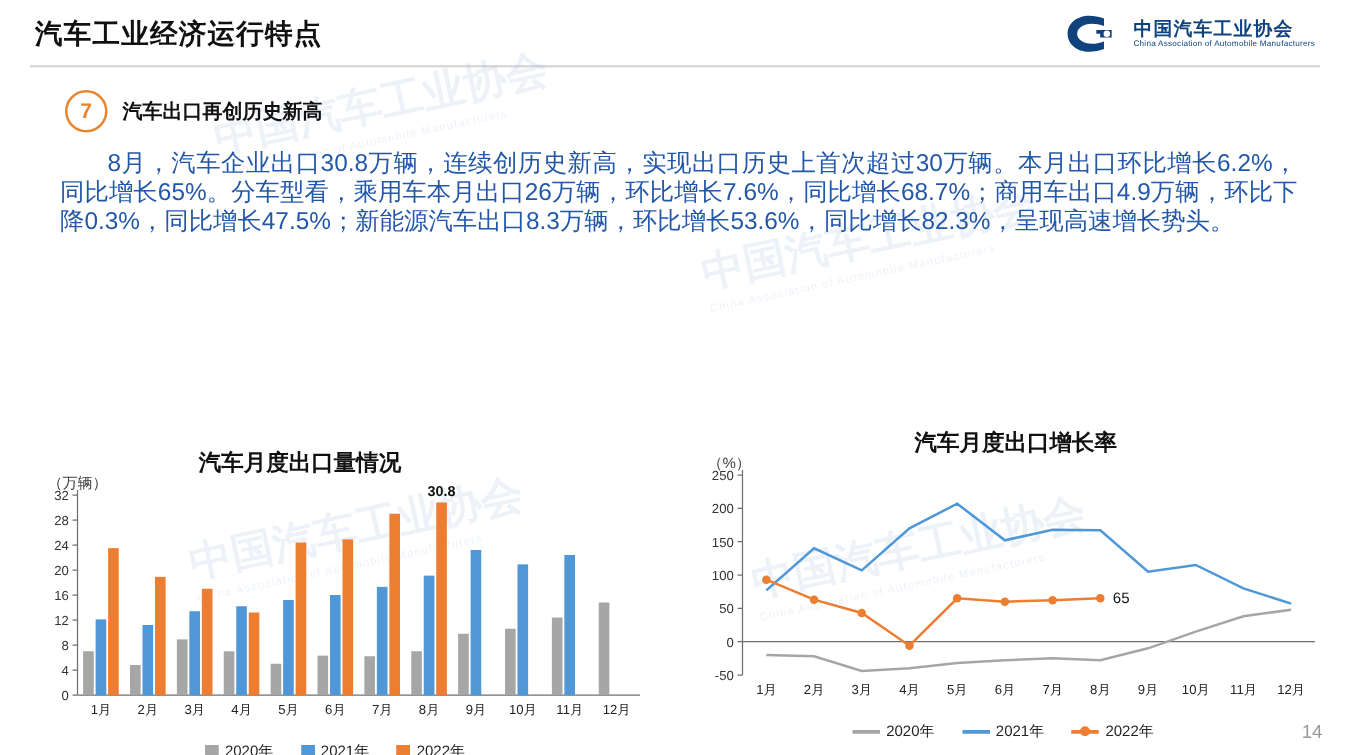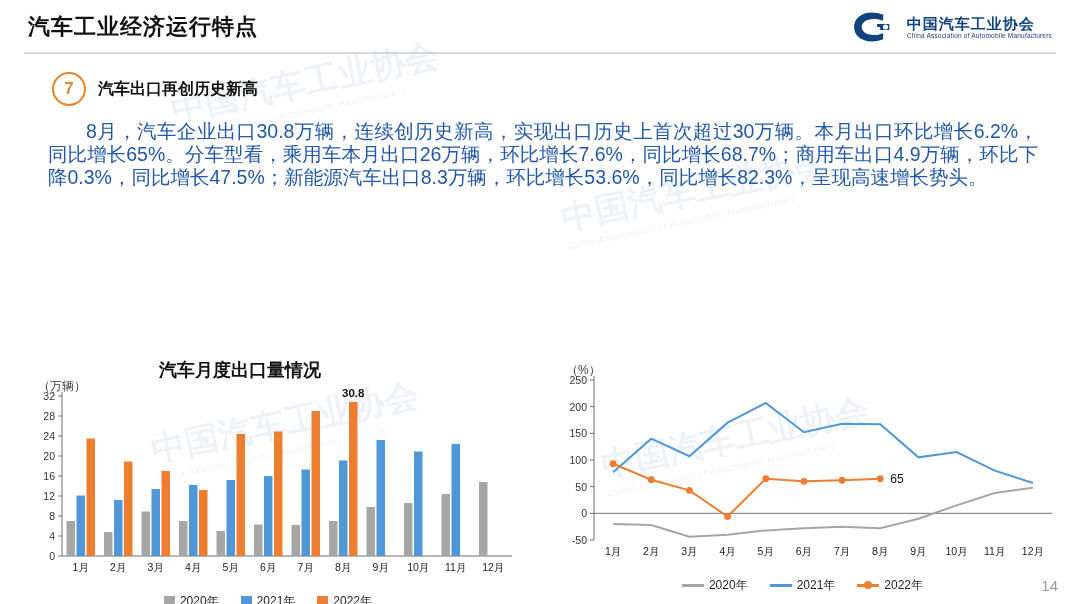--- a/index.html
+++ b/index.html
@@ -200,20 +200,21 @@
         <span>2021年</span>
       </div>
       <div class="legend-item">
         <span class="swatch" style="background:#ed7d31"></span>
         <span>2022年</span>
       </div>
     </div>
   </div>
 
   <div class="chart" id="chart-right">
+    <div class="chart-title">汽车月度出口增长率</div>
     <div class="axis-unit" style="left:26px;top:22px;">（%）</div>
     <svg id="svg-right" width="525" height="225" style="position:absolute;left:0;top:14px;">
         <line x1="54" y1="22" x2="54" y2="186" stroke="#6f6f6f" stroke-width="1"></line>
         <line x1="54" y1="159.33333333333334" x2="512" y2="159.33333333333334" stroke="#6f6f6f" stroke-width="1"></line>
         <line x1="50" y1="186" x2="54" y2="186" stroke="#6f6f6f" stroke-width="1"></line>
         <text x="47" y="190" text-anchor="end" font-size="10.5" fill="#333" font-family="&quot;Liberation Sans&quot;,sans-serif">-50</text>
         <line x1="50" y1="159.33333333333334" x2="54" y2="159.33333333333334" stroke="#6f6f6f" stroke-width="1"></line>
         <text x="47" y="163.33333333333334" text-anchor="end" font-size="10.5" fill="#333" font-family="&quot;Liberation Sans&quot;,sans-serif">0</text>
         <line x1="50" y1="132.66666666666669" x2="54" y2="132.66666666666669" stroke="#6f6f6f" stroke-width="1"></line>
         <text x="47" y="136.66666666666669" text-anchor="end" font-size="10.5" fill="#333" font-family="&quot;Liberation Sans&quot;,sans-serif">50</text>

